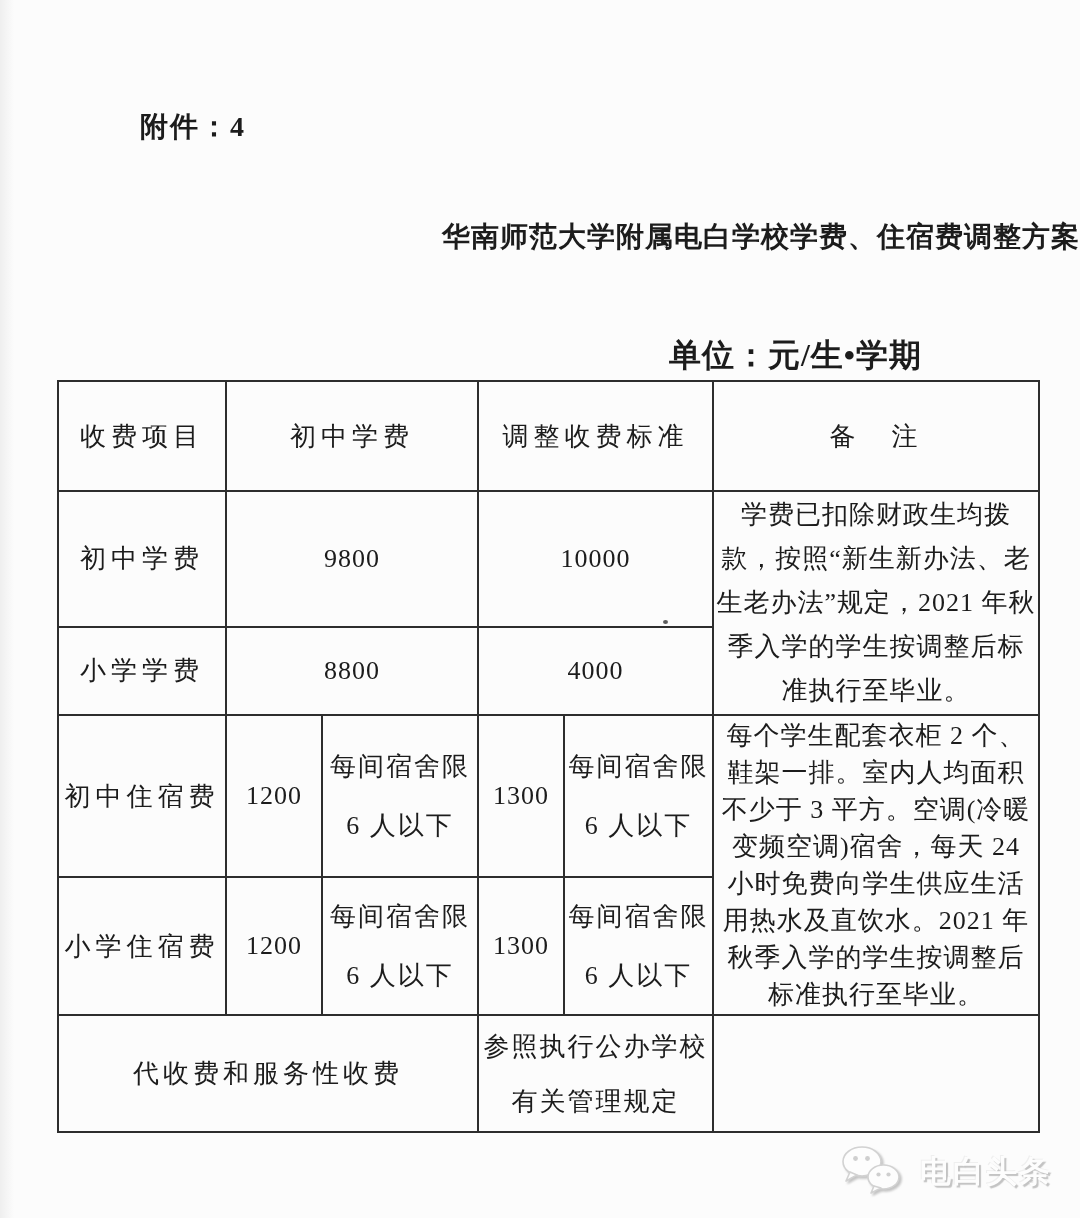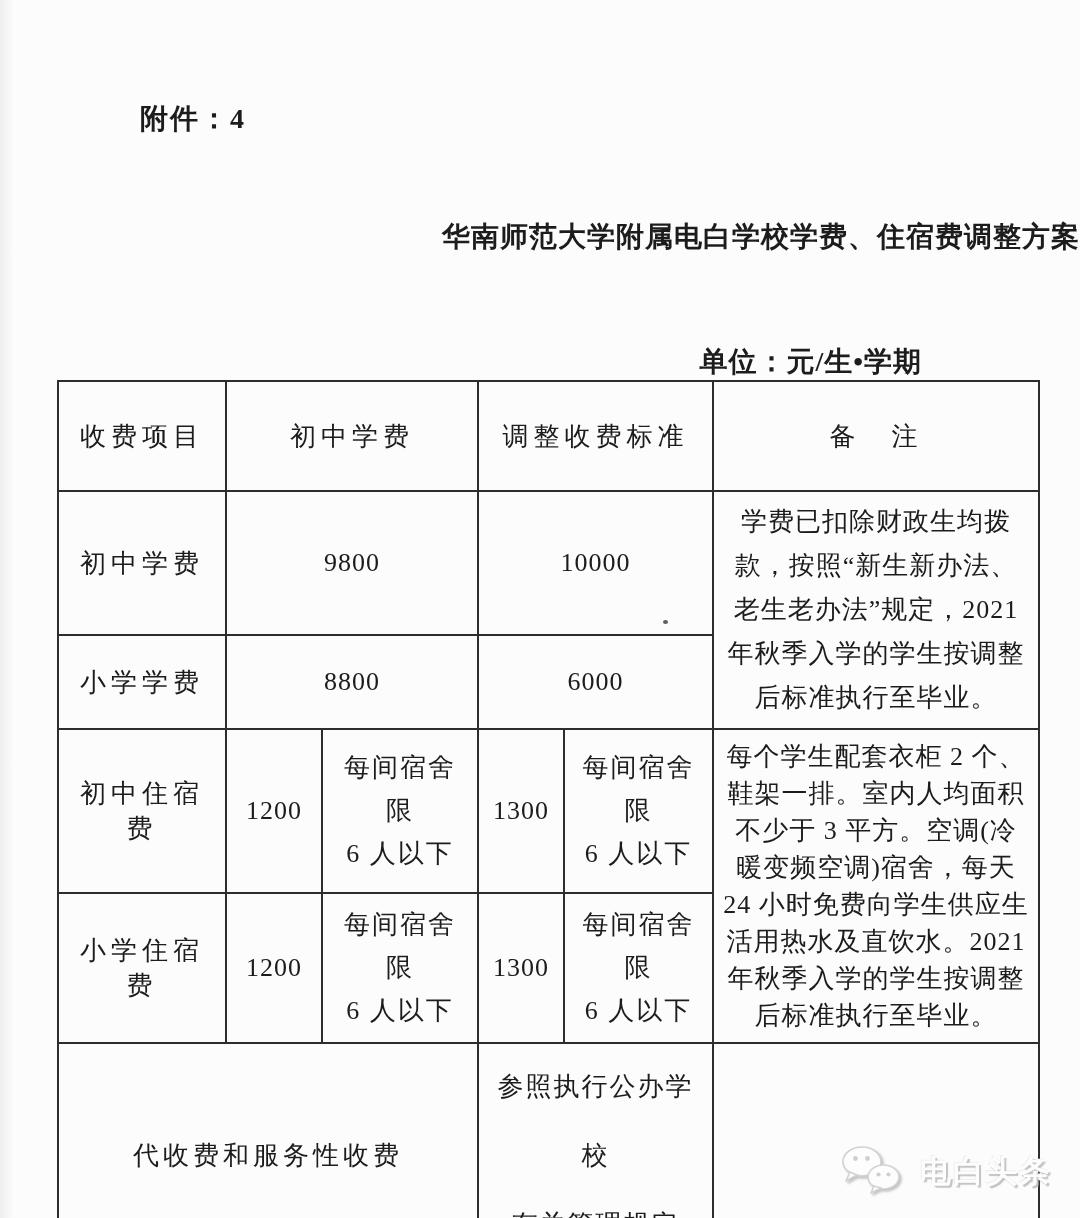--- a/index.html
+++ b/index.html
@@ -8,55 +8,55 @@
     background:#fcfcfc;
     font-family:"Liberation Serif","DejaVu Serif",serif;
     color:#1c1c1c;
   }
   .scan-edge{
     position:absolute;left:0;top:0;width:14px;height:1218px;
     background:linear-gradient(to right,rgba(120,120,120,.10),rgba(120,120,120,0));
     pointer-events:none;
   }
   .attachment{
-    position:absolute;left:140px;top:100px;
+    position:absolute;left:140px;top:108px;
     font-size:28px;font-weight:bold;letter-spacing:2px;
   }
   .doc-title{
     position:absolute;left:0;top:218px;width:1080px;
     text-align:right;font-size:28px;font-weight:bold;letter-spacing:1px;
   }
   .unit-note{
-    position:absolute;top:343px;right:158px;
-    font-size:28px;font-weight:bold;letter-spacing:1px;
+    position:absolute;top:334px;right:158px;
+    font-size:32px;font-weight:bold;letter-spacing:1px;
   }
   table.fee{
     position:absolute;left:57px;top:380px;
     border-collapse:collapse;table-layout:fixed;width:981px;
   }
   table.fee td{
     border:2px solid #2d2d2d;
     text-align:center;vertical-align:middle;
-    font-size:26px;padding:8px;overflow:hidden;
+    font-size:26px;padding:1px;overflow:hidden;
   }
   td.lbl{letter-spacing:5px;}
   td.num{font-size:29px;letter-spacing:1px;border-radius:20px;}
   td.note{
-    font-size:25px;letter-spacing:2px;line-height:43px;
+    font-size:25px;letter-spacing:2px;line-height:59px;
     white-space:pre-line;
   }
   td.remark{
     text-align:justify;vertical-align:top;
     font-size:25px;letter-spacing:1px;
     padding:6px 12px 0 14px;
   }
   td.remark1{line-height:44px;padding-top:8px;border-radius:21px;}
   td.remark2{line-height:37px;padding-top:6px;border-radius:17px;}
   td.policy{
-    font-size:25px;letter-spacing:2px;line-height:69px;
+    font-size:25px;letter-spacing:2px;line-height:55px;
     white-space:pre-line;
   }
   td.misc{letter-spacing:4px;border-radius:17px;}
   .artifact-dot{
     position:absolute;left:663px;top:620px;width:5px;height:4px;
     background:#3f3f3f;border-radius:50%;opacity:.85;
   }
   .watermark{
     position:absolute;right:28px;top:1146px;height:52px;
     display:flex;align-items:center;gap:16px;
@@ -98,21 +98,21 @@
     </tr>
     <tr style="height:115px">
       <td class="lbl">初中学费</td>
       <td class="num" colspan="2">9800</td>
       <td class="num" colspan="2">10000</td>
       <td class="remark remark1" rowspan="2">学费已扣除财政生均拨款，按照“新生新办法、老生老办法”规定，2021 年秋季入学的学生按调整后标准执行至毕业。</td>
     </tr>
     <tr style="height:75px">
       <td class="lbl">小学学费</td>
       <td class="num" colspan="2">8800</td>
-      <td class="num" colspan="2">6000</td>
+      <td class="num" colspan="2">4000</td>
     </tr>
     <tr style="height:160px">
       <td class="lbl">初中住宿费</td>
       <td class="num">1200</td>
       <td class="note">每间宿舍限
 6 人以下</td>
       <td class="num">1300</td>
       <td class="note">每间宿舍限
 6 人以下</td>
       <td class="remark remark2" rowspan="2">每个学生配套衣柜 2 个、鞋架一排。室内人均面积不少于 3 平方。空调(冷暖变频空调)宿舍，每天 24 小时免费向学生供应生活用热水及直饮水。2021 年秋季入学的学生按调整后标准执行至毕业。</td>

